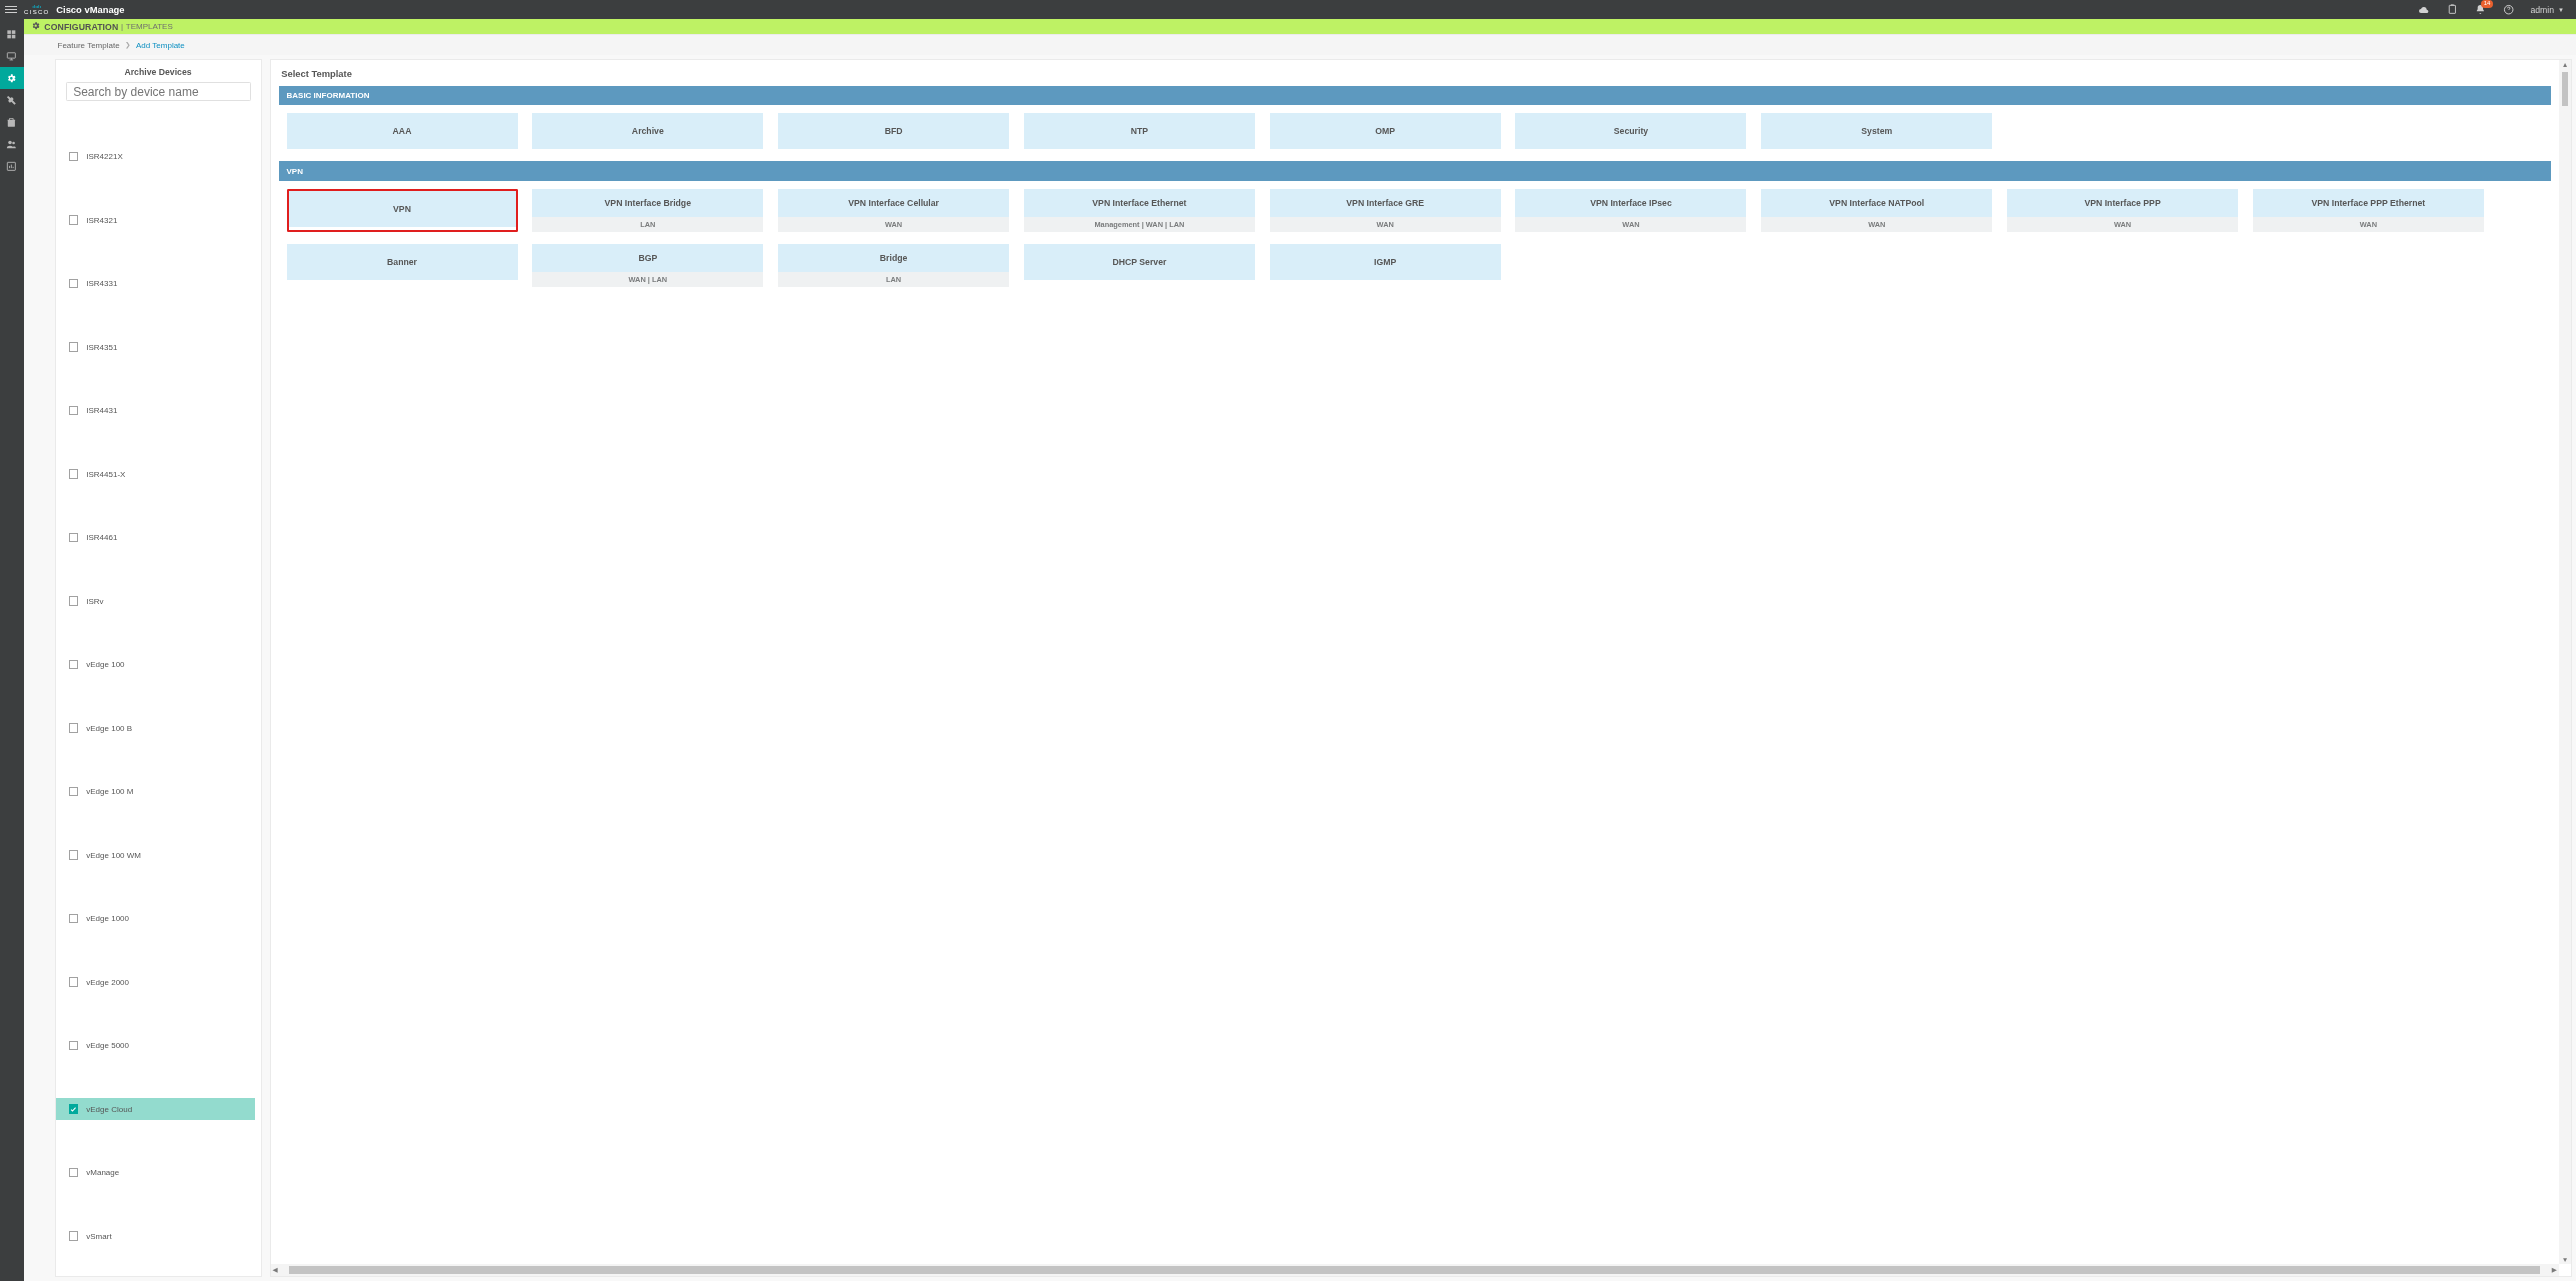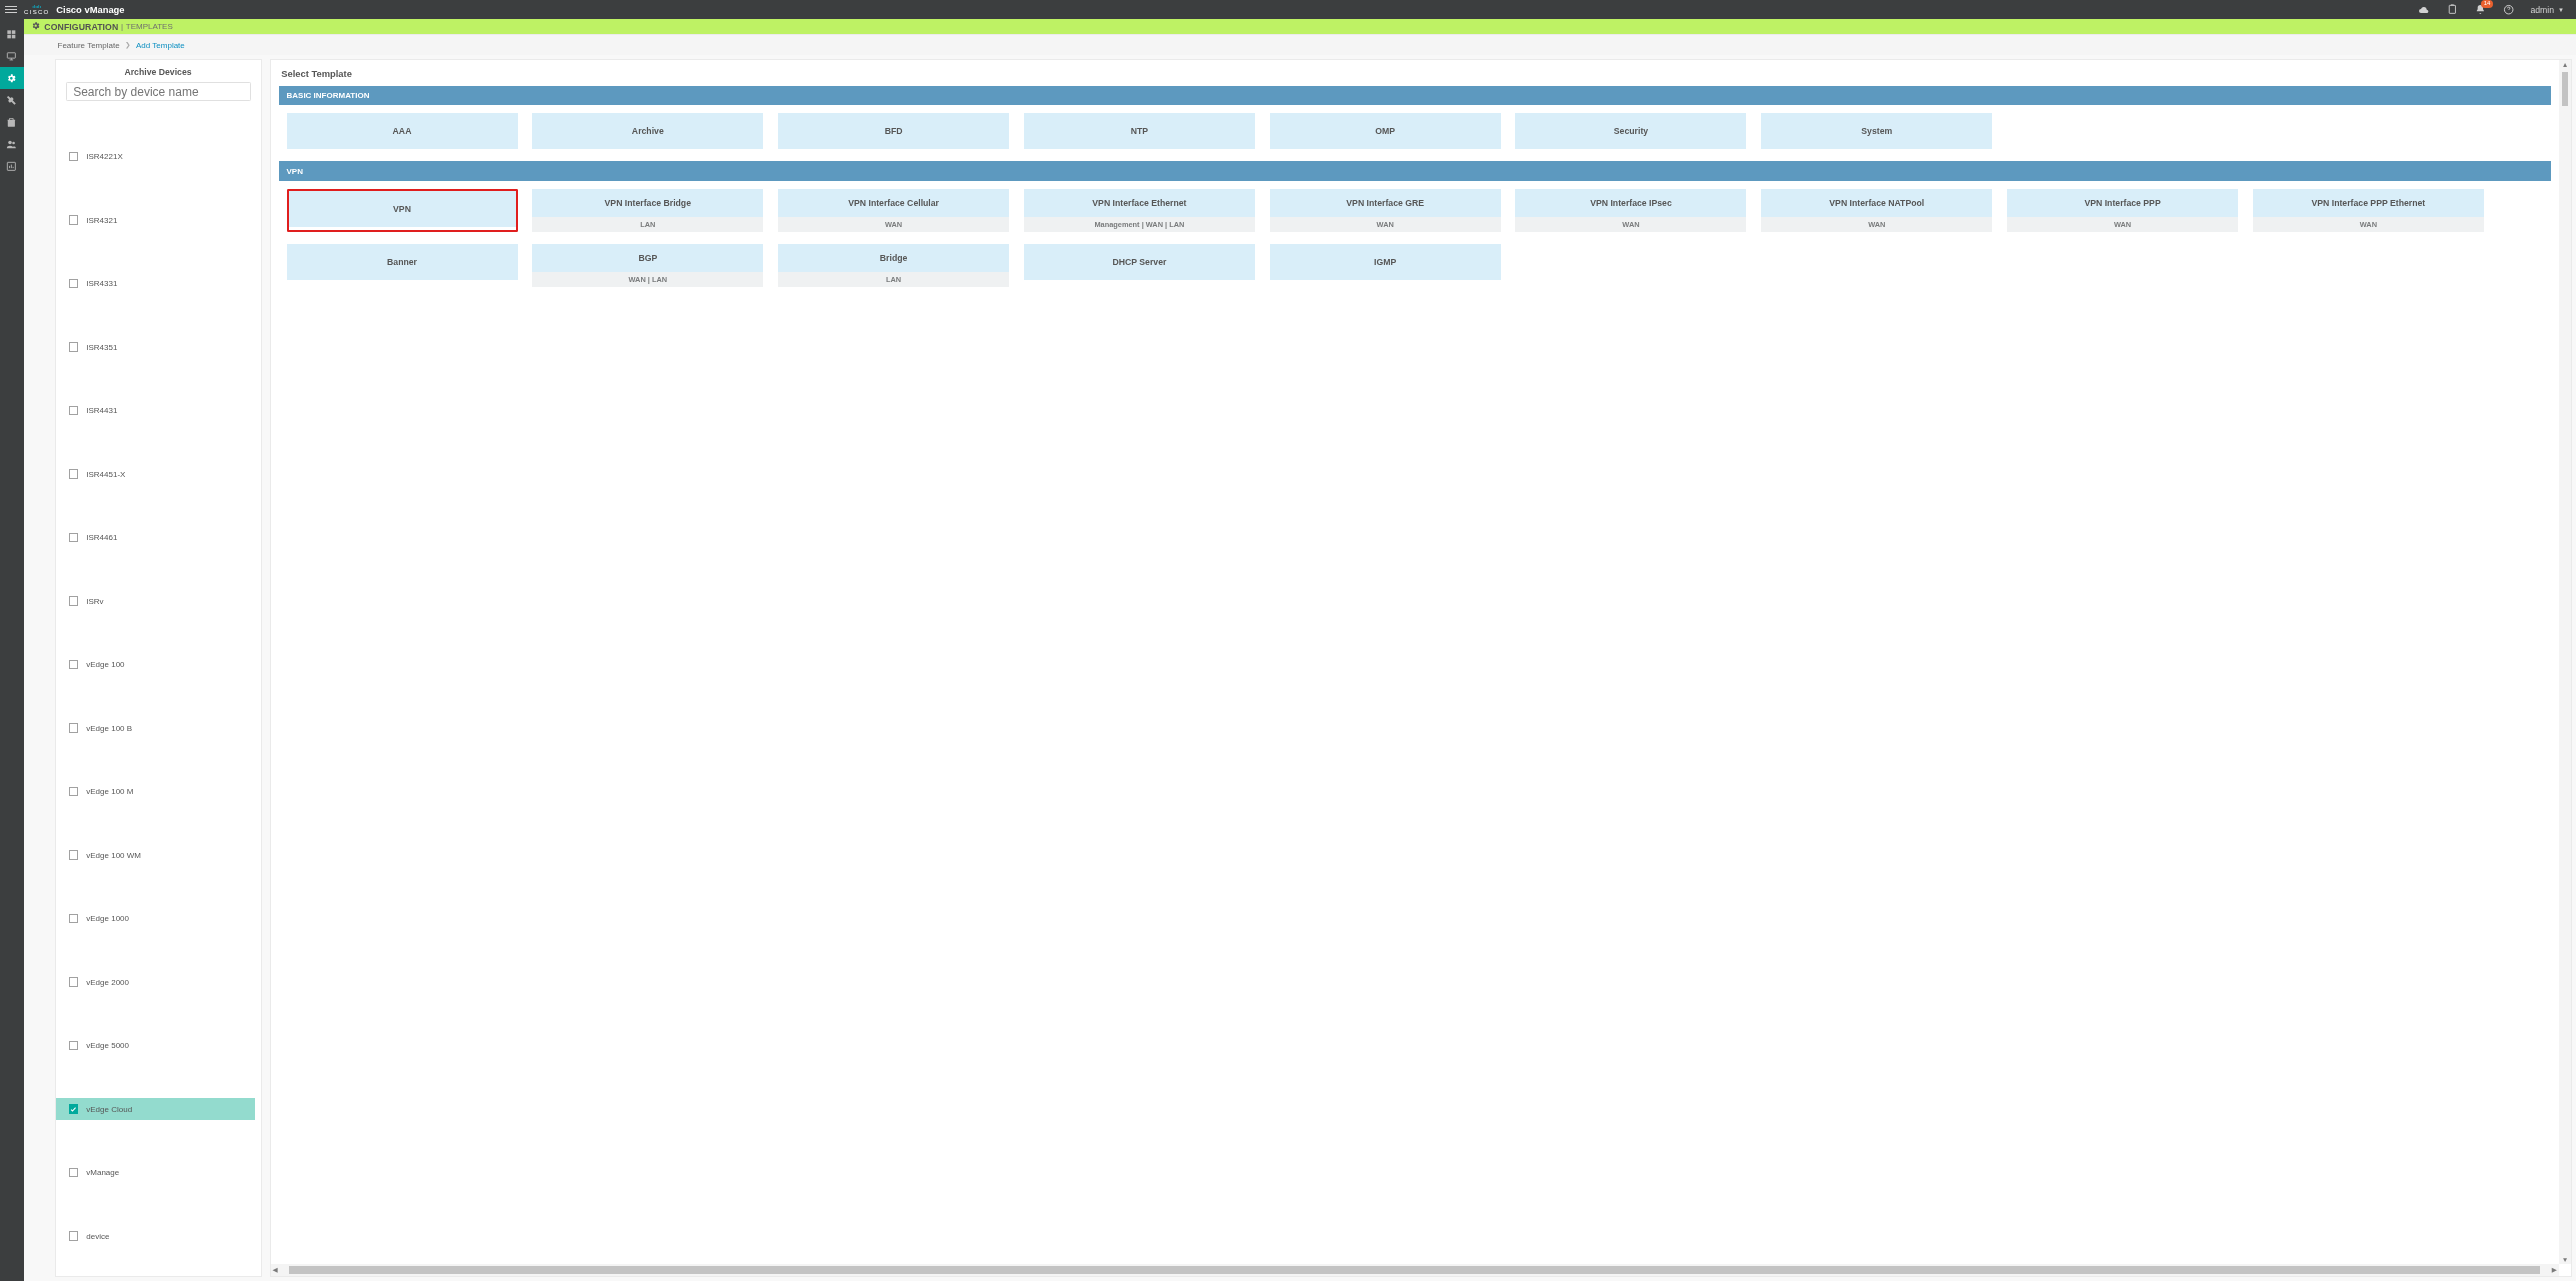--- a/index.html
+++ b/index.html
@@ -273,21 +273,21 @@
                 </svg>
               </span>
               <span class="dev-label">vEdge Cloud</span>
             </div>
             <div class="dev-row">
               <span class="dev-check"></span>
               <span class="dev-label">vManage</span>
             </div>
             <div class="dev-row">
               <span class="dev-check"></span>
-              <span class="dev-label">device</span>
+              <span class="dev-label">vSmart</span>
             </div>
           </div>
       </div>
     </div>
 
     <div class="templates-panel">
       <div class="templates-scroll" id="templates-scroll">
         <div class="tp-title">Select Template</div>
 
         <div class="section-head">BASIC INFORMATION</div>

